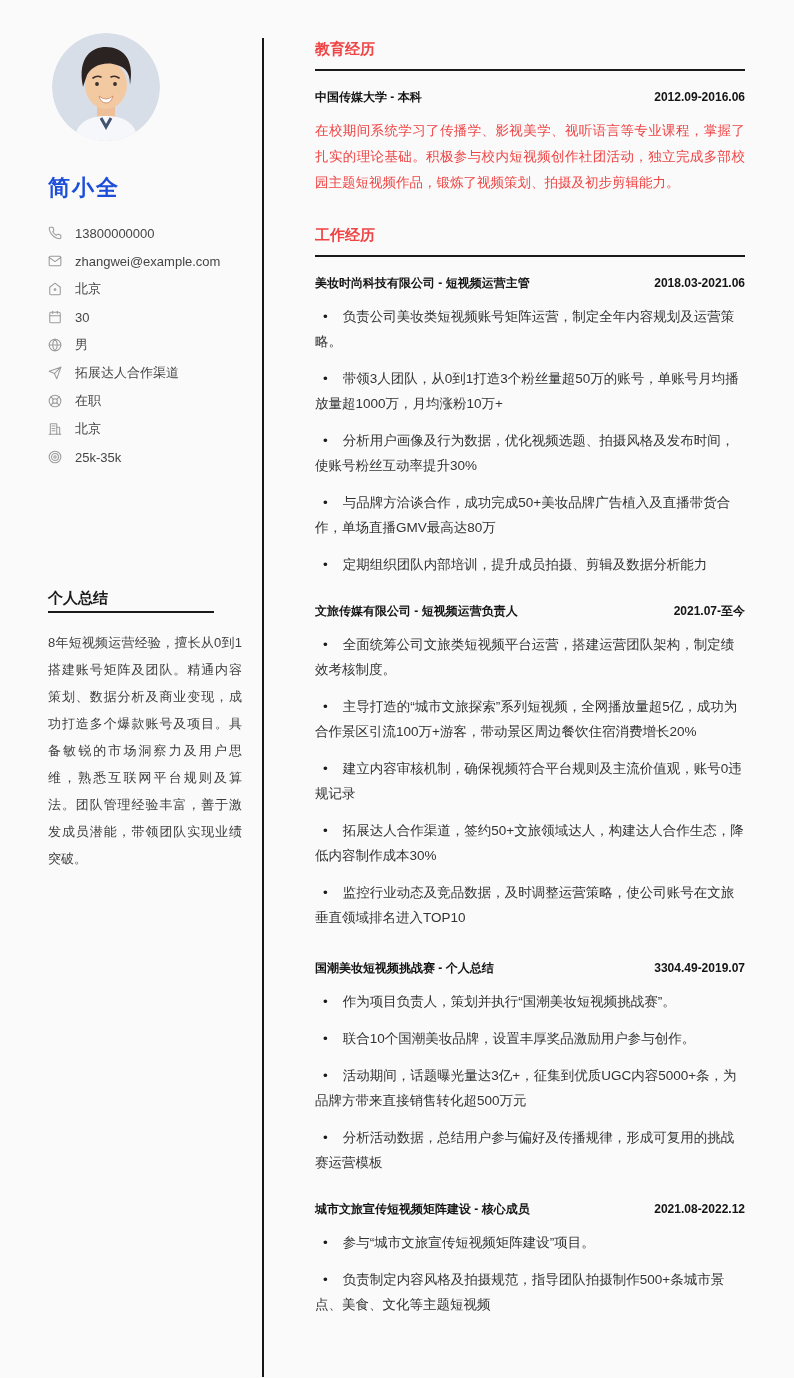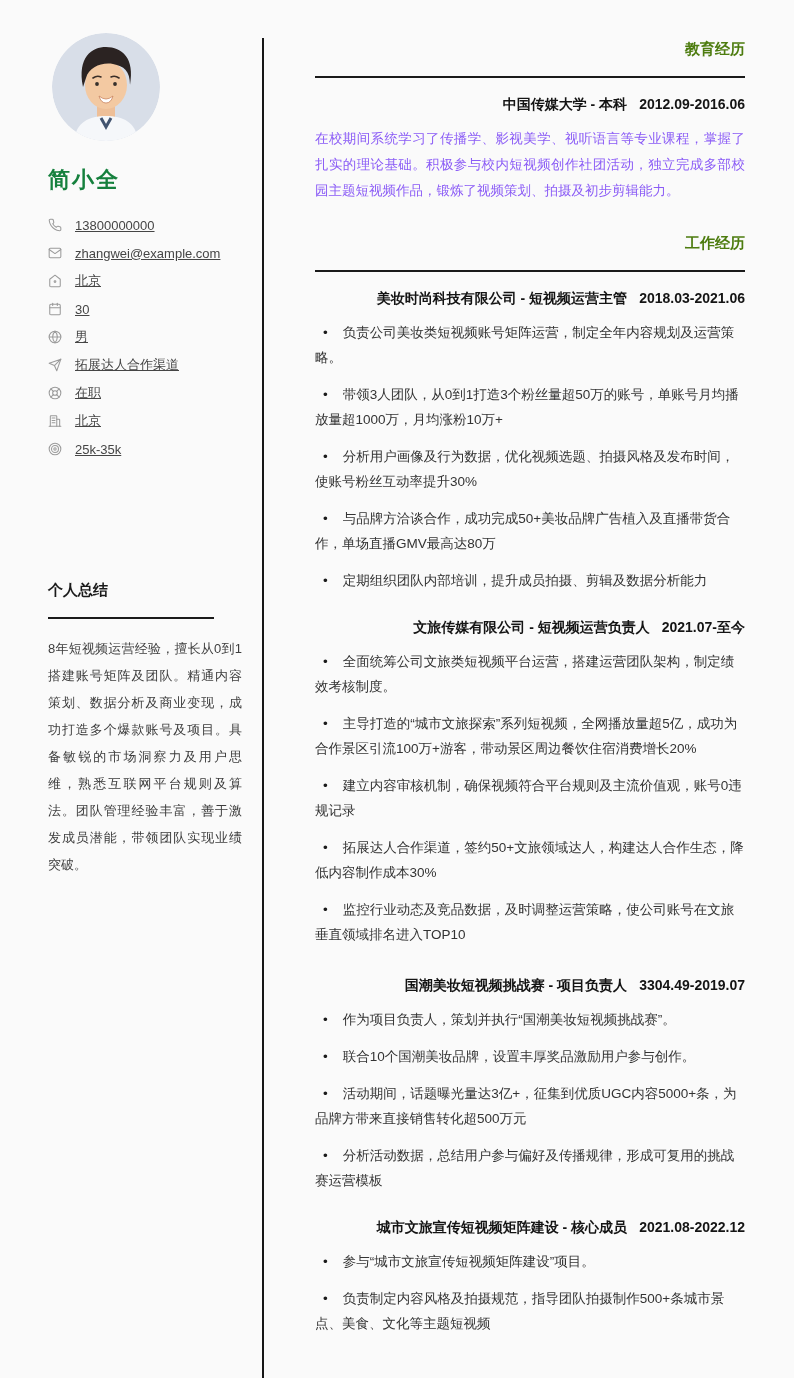--- a/index.html
+++ b/index.html
@@ -8,37 +8,37 @@
     background:#fafafa;
     color:#1a1a1a;
     font-family:"Liberation Sans","DejaVu Sans",sans-serif;
   }
   .page { display:flex; align-items:flex-start; width:794px; min-height:1378px; }
 
   
   .sidebar { width:262px; flex:0 0 262px; padding:33px 22px 30px 48px; }
   .avatar { width:108px; height:108px; margin-left:4px; border-radius:50%; overflow:hidden; }
   .avatar svg { display:block; width:100%; height:100%; }
-  .name { margin-top:24px; font-size:22px; font-weight:bold; letter-spacing:2px; color:#15803d; }
+  .name { margin-top:32px; font-size:22px; font-weight:bold; letter-spacing:2px; color:#1d4ed8; }
   .contacts { margin-top:16px; list-style:none; }
-  .contact-row { display:flex; align-items:center; height:28px; font-size:13px; color:#454545;text-decoration:underline; }
+  .contact-row { display:flex; align-items:center; height:28px; font-size:13px; color:#454545; }
   .cicon { width:14px; height:14px; margin-right:13px; color:#9b9b9b; flex:0 0 14px; }
   .cicon svg { display:block; width:14px; height:14px; }
   .summary { margin-top:118px; }
-  .side-title { font-size:15px; font-weight:bold; padding-bottom:17px; border-bottom:2px solid #1a1a1a; width:166px; }
+  .side-title { font-size:15px; font-weight:bold; padding-bottom:3px; border-bottom:2px solid #1a1a1a; width:166px; }
   .summary-text { margin-top:16px; width:194px; font-size:13px; line-height:27px; color:#3d3d3d; text-align:justify; }
 
   
   .main { flex:1; margin-top:38px; border-left:2px solid #161616; padding:2px 49px 30px 51px; }
   .m-section { margin-bottom:30px; }
-  .sec-title { font-size:15px; font-weight:bold; padding-bottom:17px; border-bottom:2px solid #1a1a1a; margin-bottom:18px; color:#4d7c0f;text-align:right; }
+  .sec-title { font-size:15px; font-weight:bold; padding-bottom:10px; border-bottom:2px solid #1a1a1a; margin-bottom:18px; color:#ef4444; }
   .entry + .entry { margin-top:26px; }
-  .entry-head { display:flex; justify-content:flex-end; align-items:baseline; font-size:14px; font-weight:bold; color:#141414; }
+  .entry-head { display:flex; justify-content:space-between; align-items:baseline; font-size:12px; font-weight:bold; color:#141414; }
   .entry-date { white-space:nowrap; margin-left:12px; }
-  .entry-desc { margin-top:12px; font-size:13.5px; line-height:26px; color:#8b5cf6; text-align:justify; }
+  .entry-desc { margin-top:12px; font-size:13.5px; line-height:26px; color:#ef4444; text-align:justify; }
   .bullet { margin-top:12px; font-size:13.5px; line-height:25px; color:#333; }
   .dot { display:inline-block; padding-left:8px; margin-right:15px; color:#1a1a1a; }
 </style>
 </head>
 <body>
 
 <div class="page">
 
   <aside class="sidebar">
     <div class="avatar">
@@ -207,21 +207,21 @@
             <div class="bullet"><span class="dot">•</span><span>拓展达人合作渠道，签约50+文旅领域达人，构建达人合作生态，降低内容制作成本30%</span></div>
             <div class="bullet"><span class="dot">•</span><span>监控行业动态及竞品数据，及时调整运营策略，使公司账号在文旅垂直领域排名进入TOP10</span></div>
           </div>
         </div>
     </section>
 
     <section class="m-section">
       <div>
           <div class="entry">
             <div class="entry-head">
-              <span class="entry-title">国潮美妆短视频挑战赛 - 项目负责人</span>
+              <span class="entry-title">国潮美妆短视频挑战赛 - 个人总结</span>
               <span class="entry-date">3304.49-2019.07</span>
             </div>
             <div class="bullet"><span class="dot">•</span><span>作为项目负责人，策划并执行“国潮美妆短视频挑战赛”。</span></div>
             <div class="bullet"><span class="dot">•</span><span>联合10个国潮美妆品牌，设置丰厚奖品激励用户参与创作。</span></div>
             <div class="bullet"><span class="dot">•</span><span>活动期间，话题曝光量达3亿+，征集到优质UGC内容5000+条，为品牌方带来直接销售转化超500万元</span></div>
             <div class="bullet"><span class="dot">•</span><span>分析活动数据，总结用户参与偏好及传播规律，形成可复用的挑战赛运营模板</span></div>
           </div>
           <div class="entry">
             <div class="entry-head">
               <span class="entry-title">城市文旅宣传短视频矩阵建设 - 核心成员</span>

